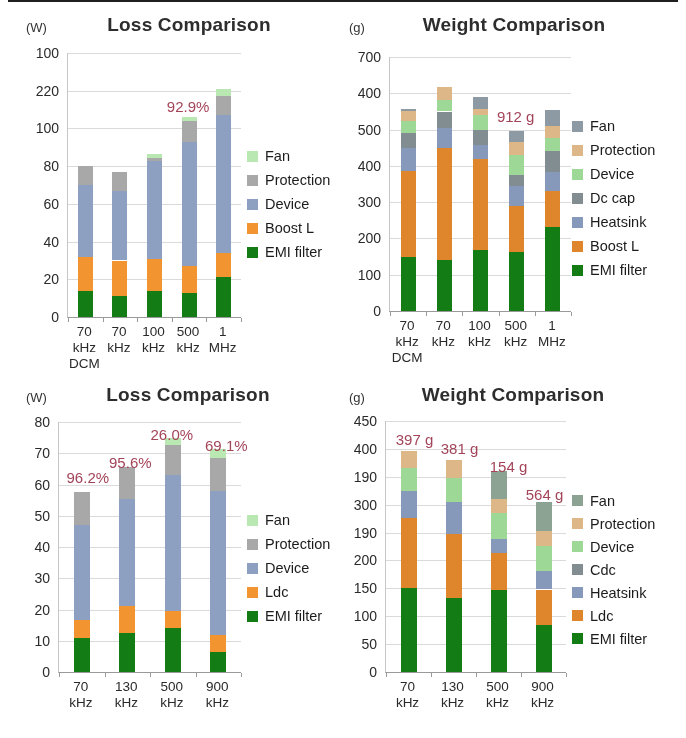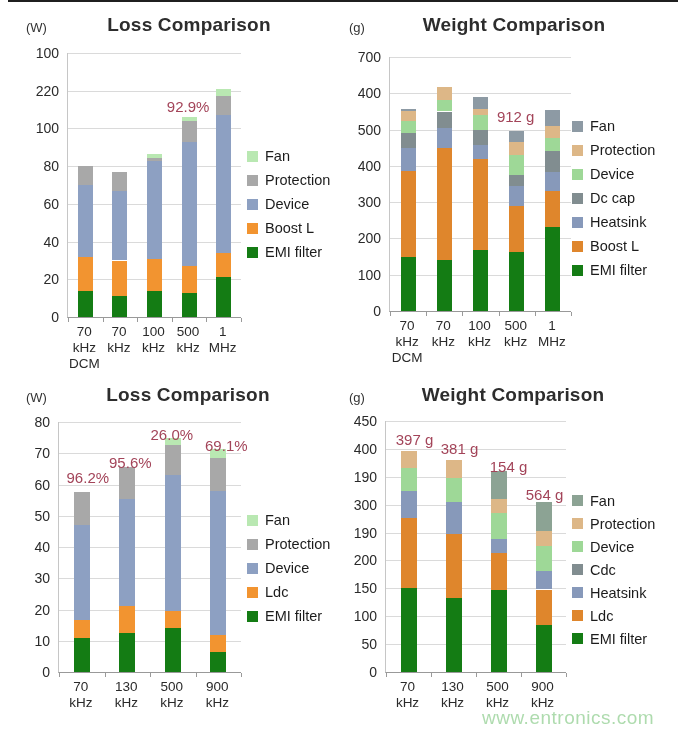--- a/index.html
+++ b/index.html
@@ -421,14 +421,13 @@
             <span class="sw" style="background: rgb(223, 134, 44);"></span>
             <span class="llab">Ldc</span>
           </li>
           <li class="litem" style="height: 23px;">
             <span class="sw" style="background: rgb(20, 124, 20);"></span>
             <span class="llab">EMI filter</span>
           </li>
         </ul>
       </section>
     </div>
-  <div id="watermark">www.entronics.com</div>
 </div>
 
 </body></html>

